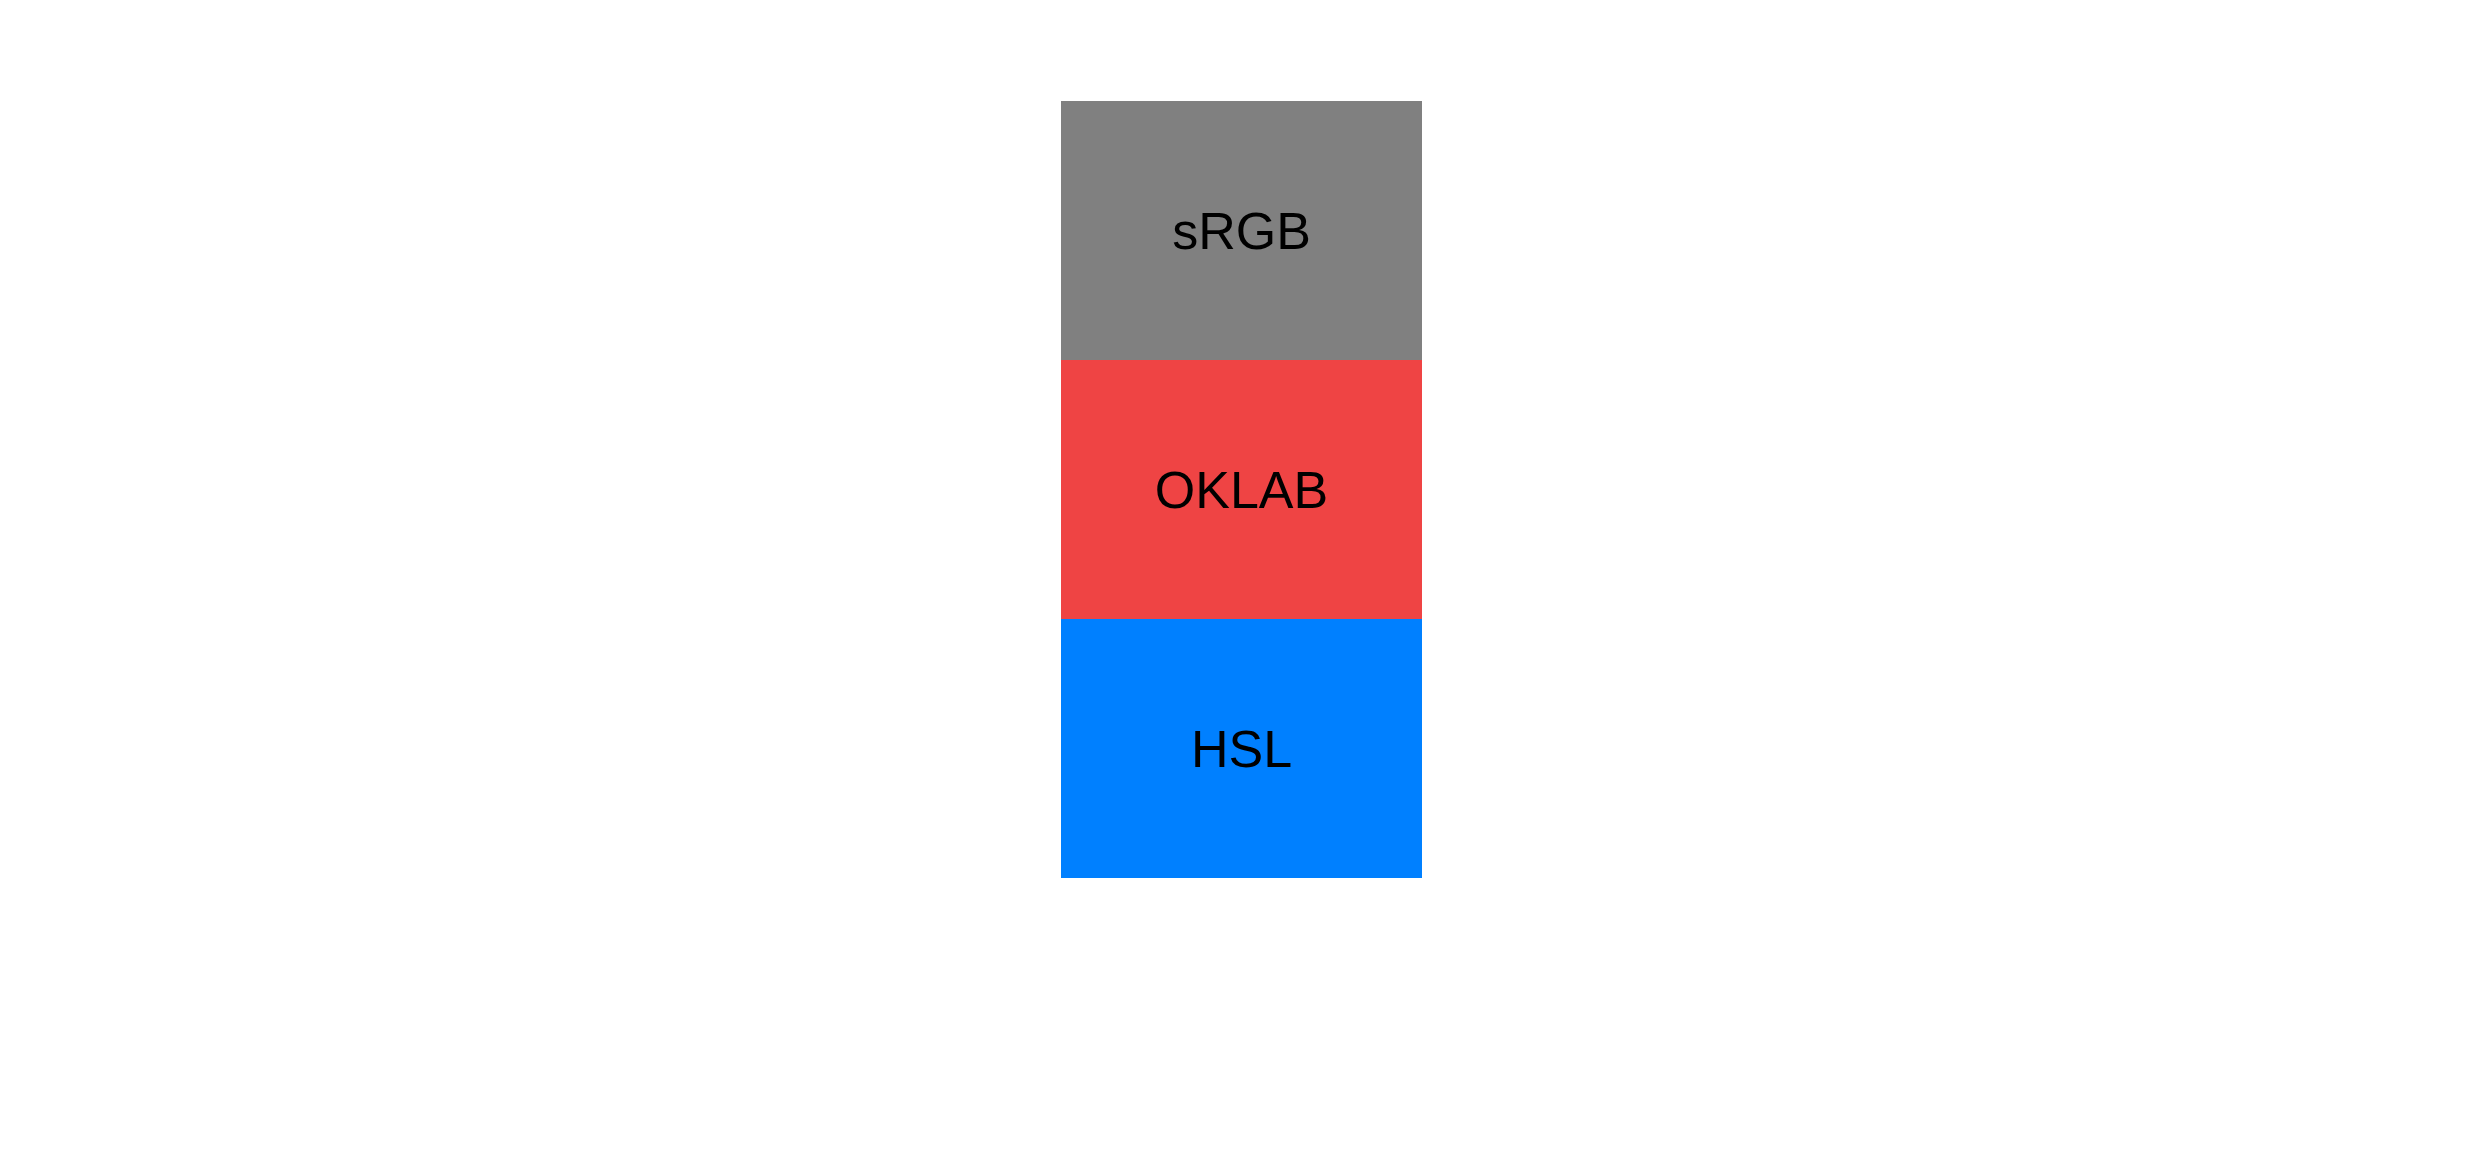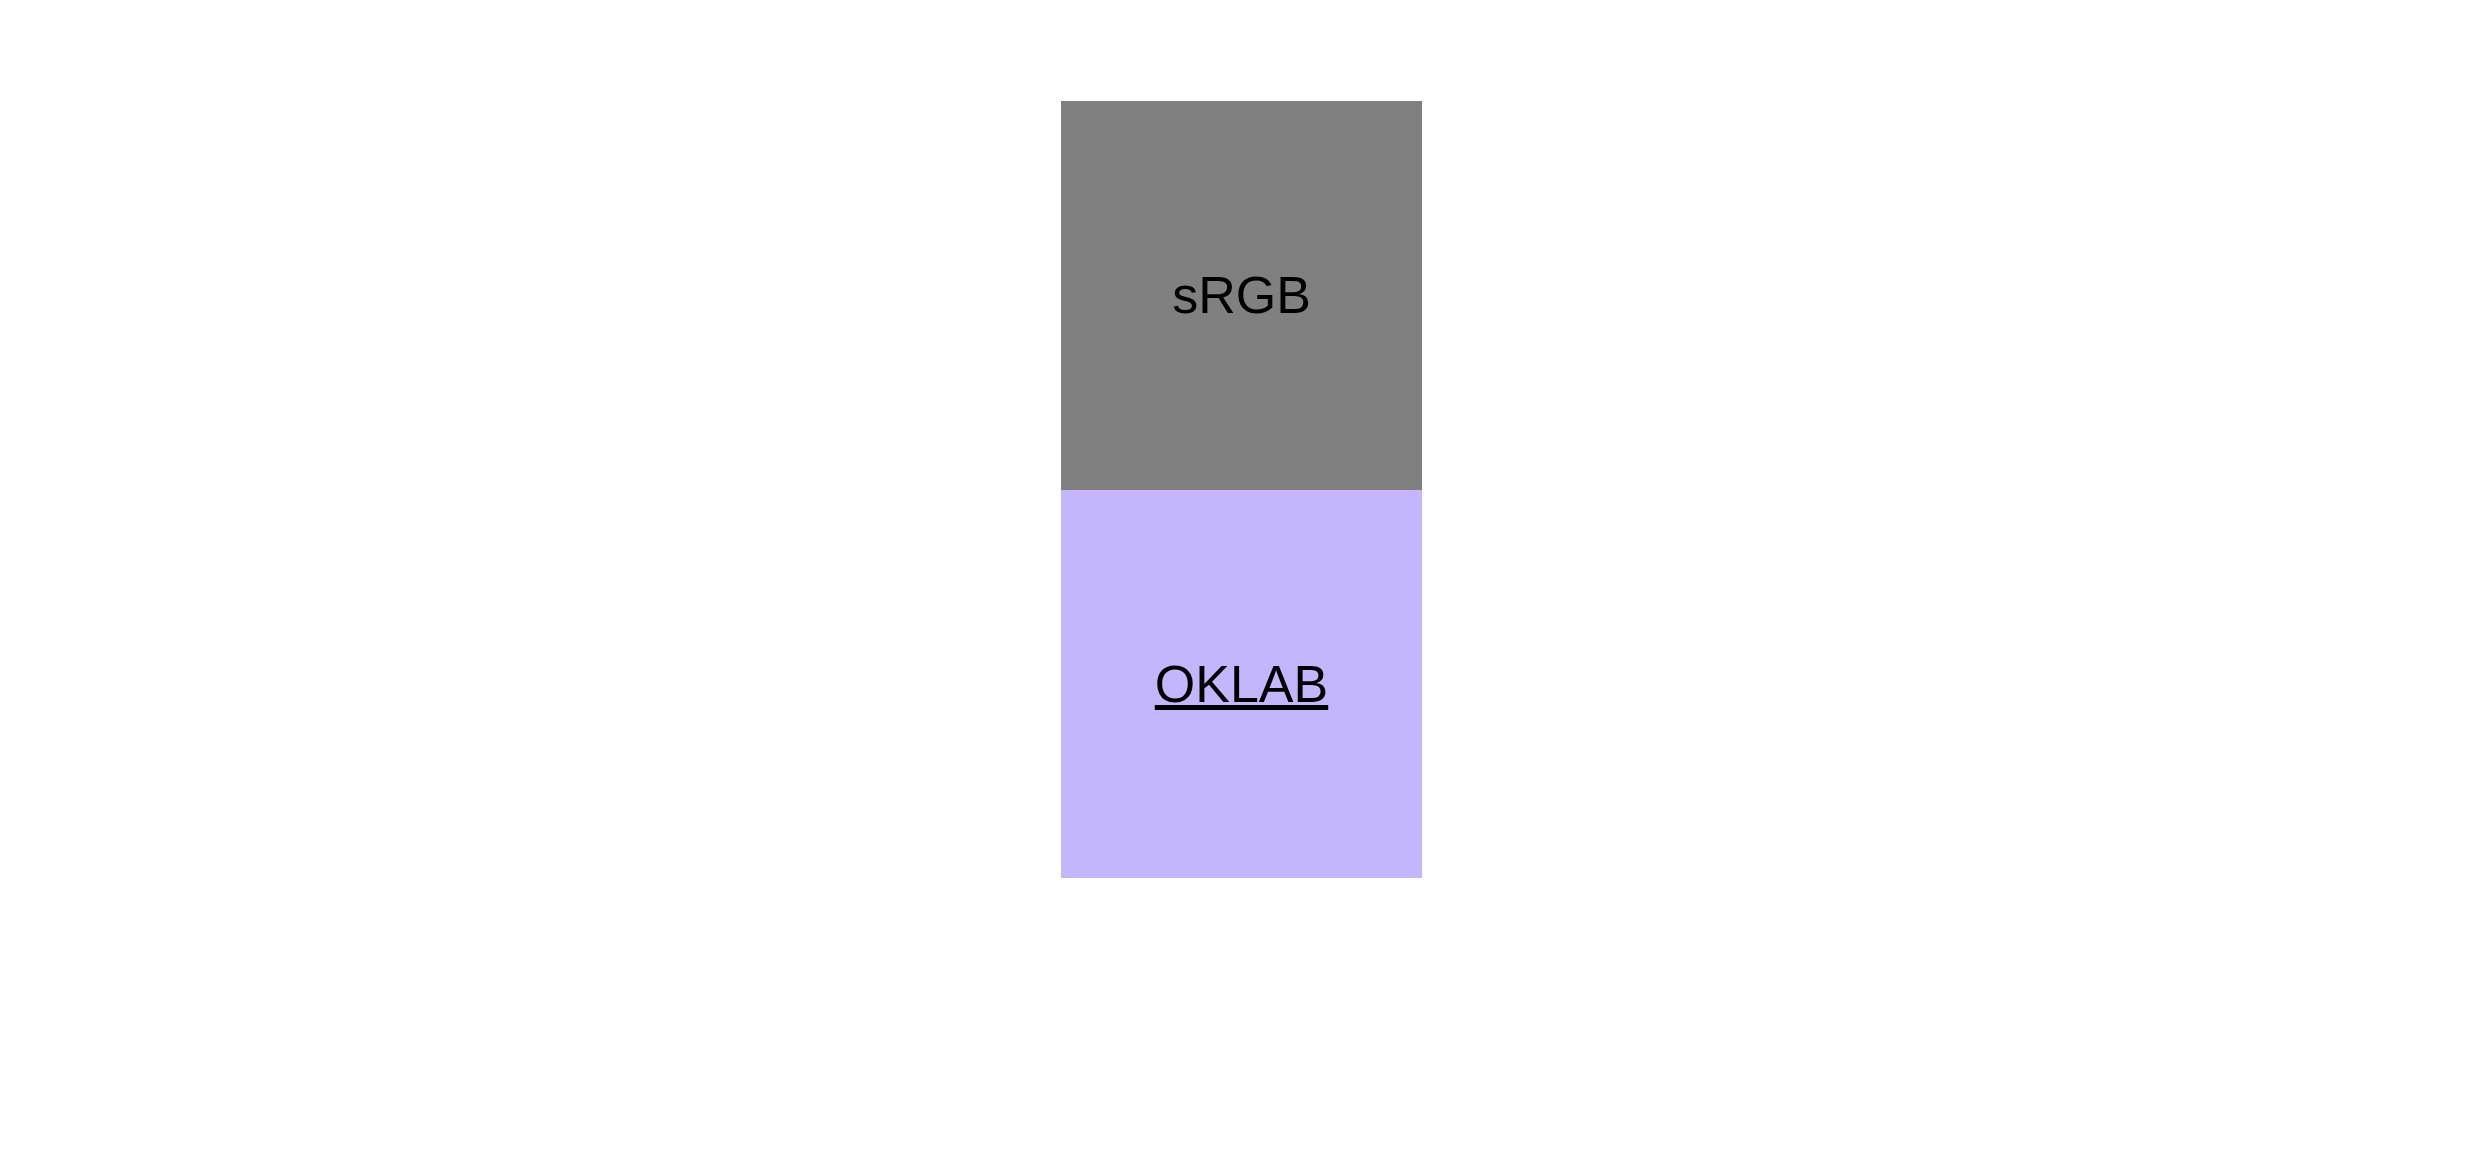--- a/index.html
+++ b/index.html
@@ -55,21 +55,24 @@
 <body style="background-color: rgb(255, 255, 255);">
 
 <div id="stage">
 
   <div id="swatch-stack">
 
     <div class="swatch" style="background-color: rgb(128, 128, 128);">
       <span class="swatch-label" style="color: rgb(0, 0, 0);">sRGB</span>
     </div>
 
-    <div class="swatch" style="background-color: #c4b5fd; text-decoration: underline;">
+    <div class="swatch" style="background-color: #ef4444;">
       <span class="swatch-label" style="color: rgb(0, 0, 0);">OKLAB</span>
     </div>
 
+    <div class="swatch" style="background-color: rgb(0, 128, 255);">
+      <span class="swatch-label" style="color: rgb(0, 0, 0);">HSL</span>
+    </div>
 
 
   </div>
 
 </div>
 
 </body></html>

